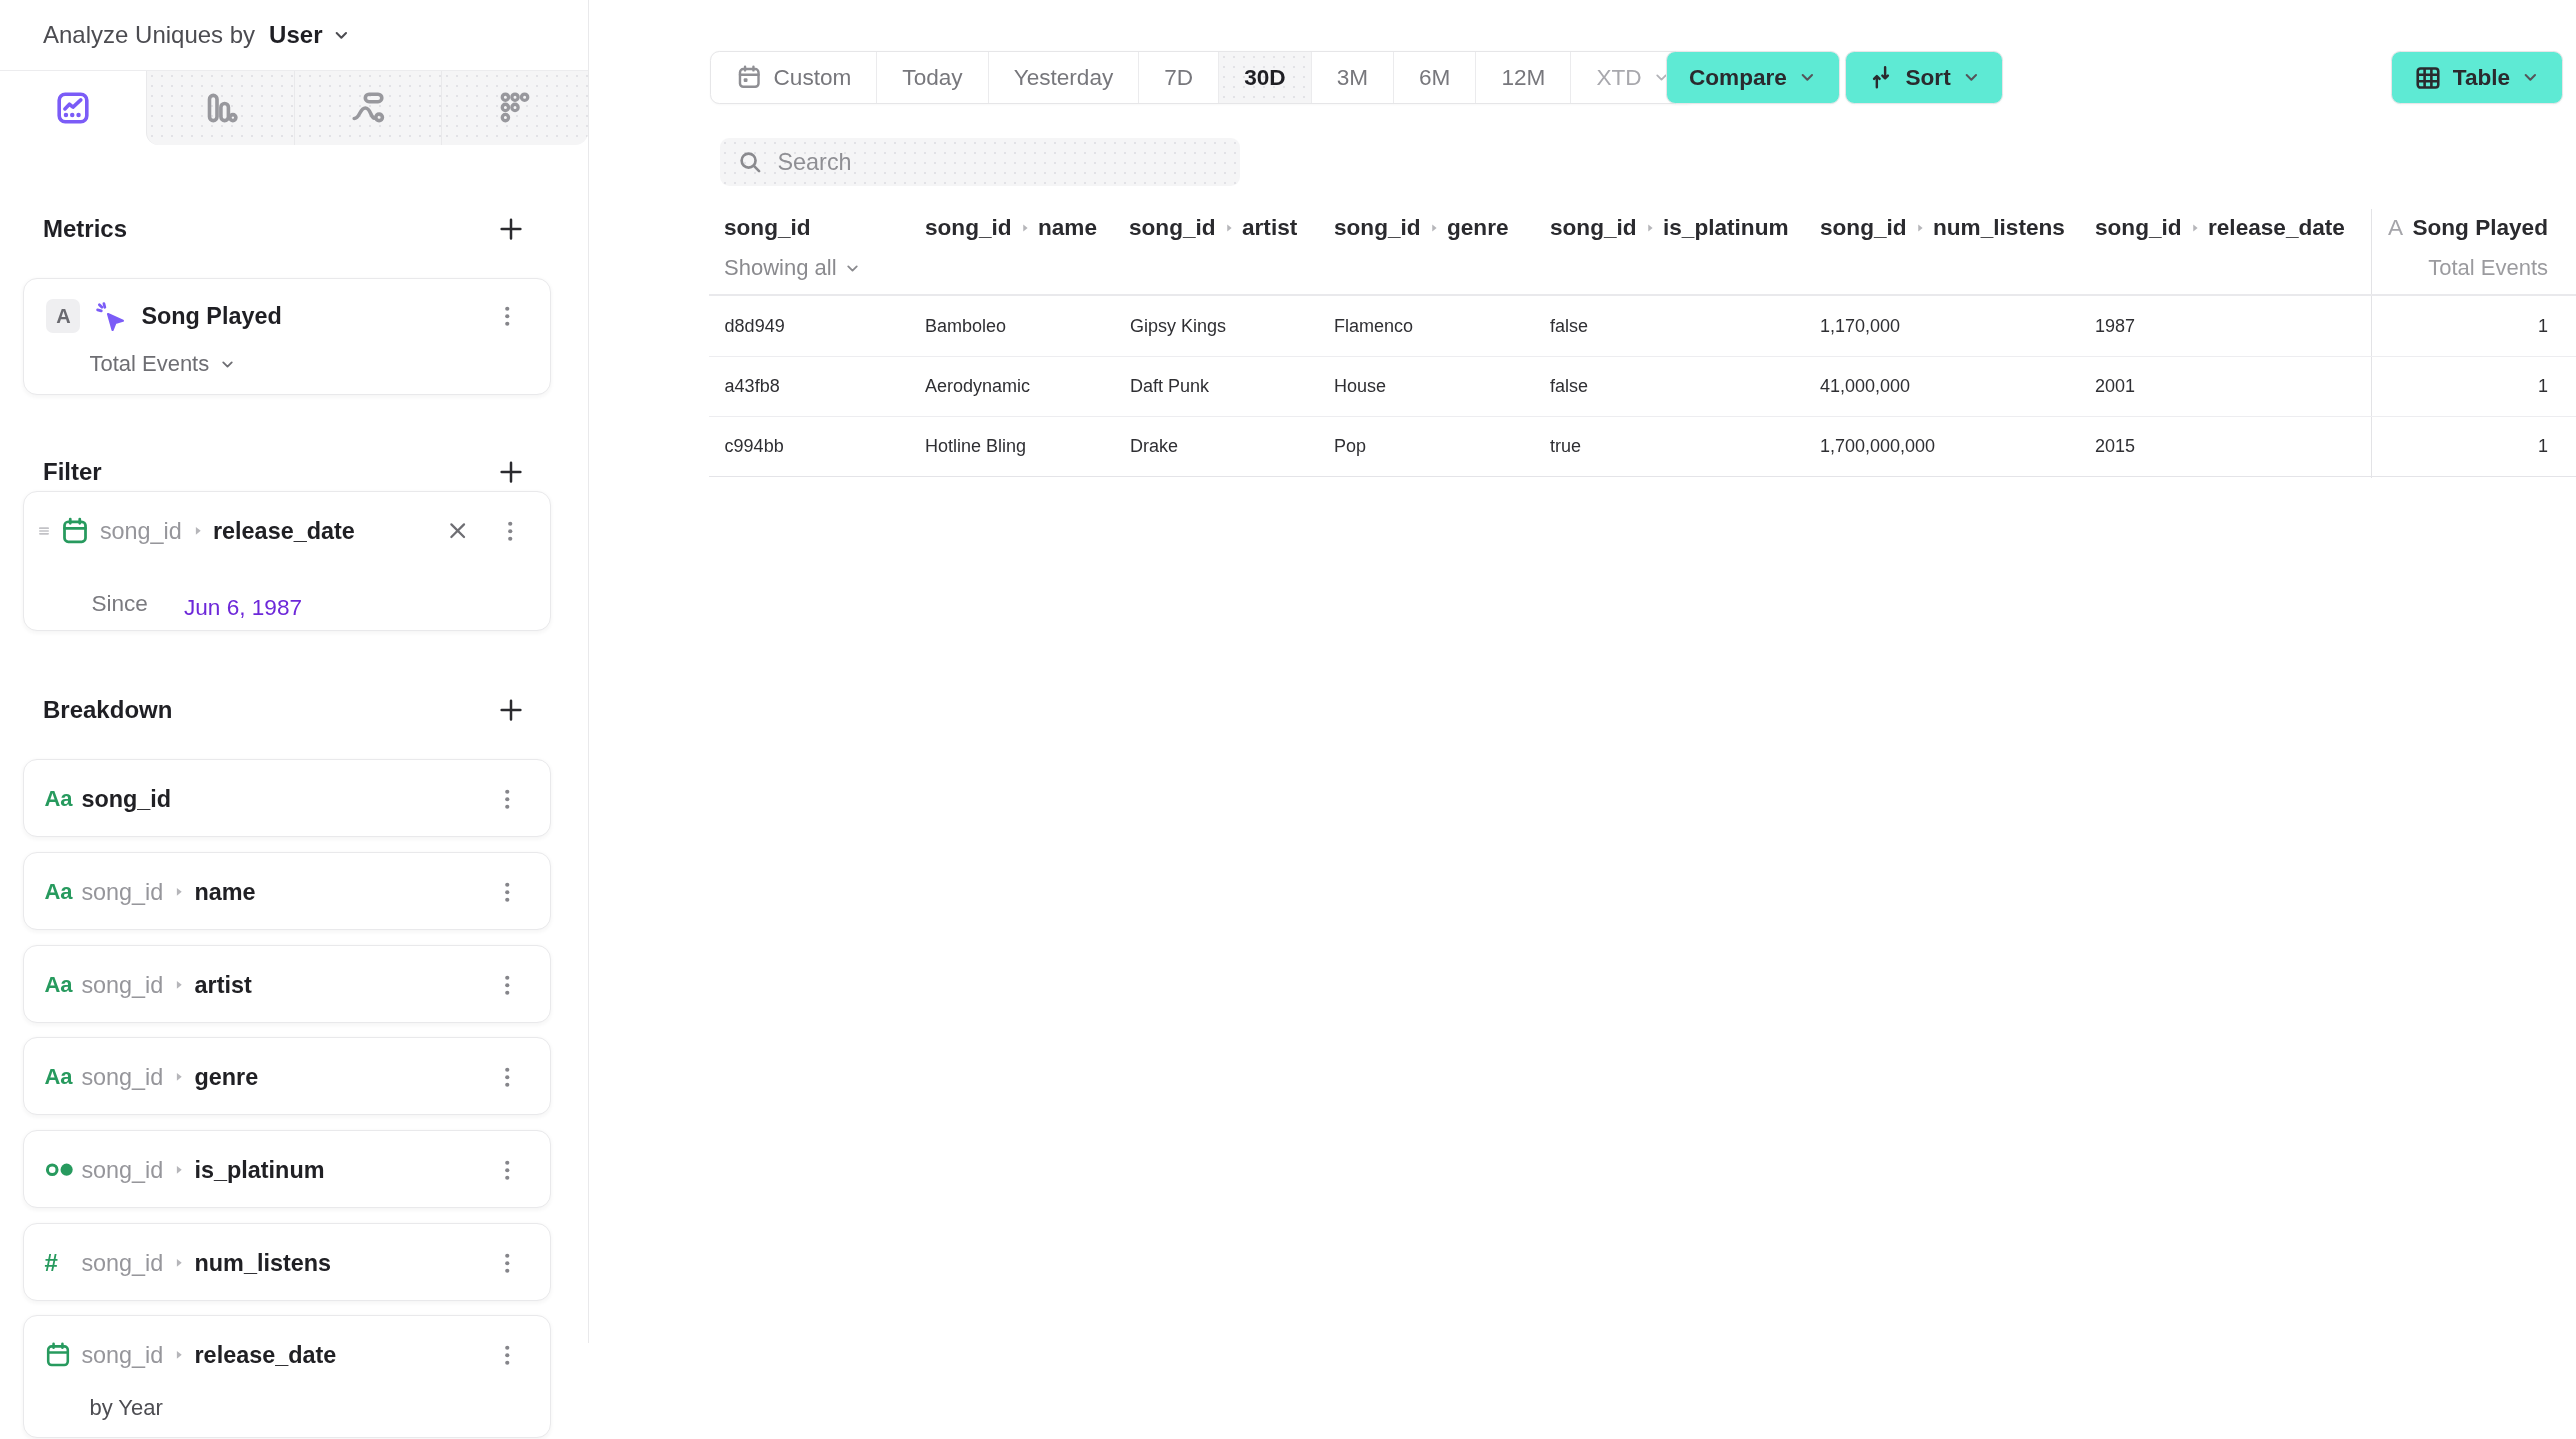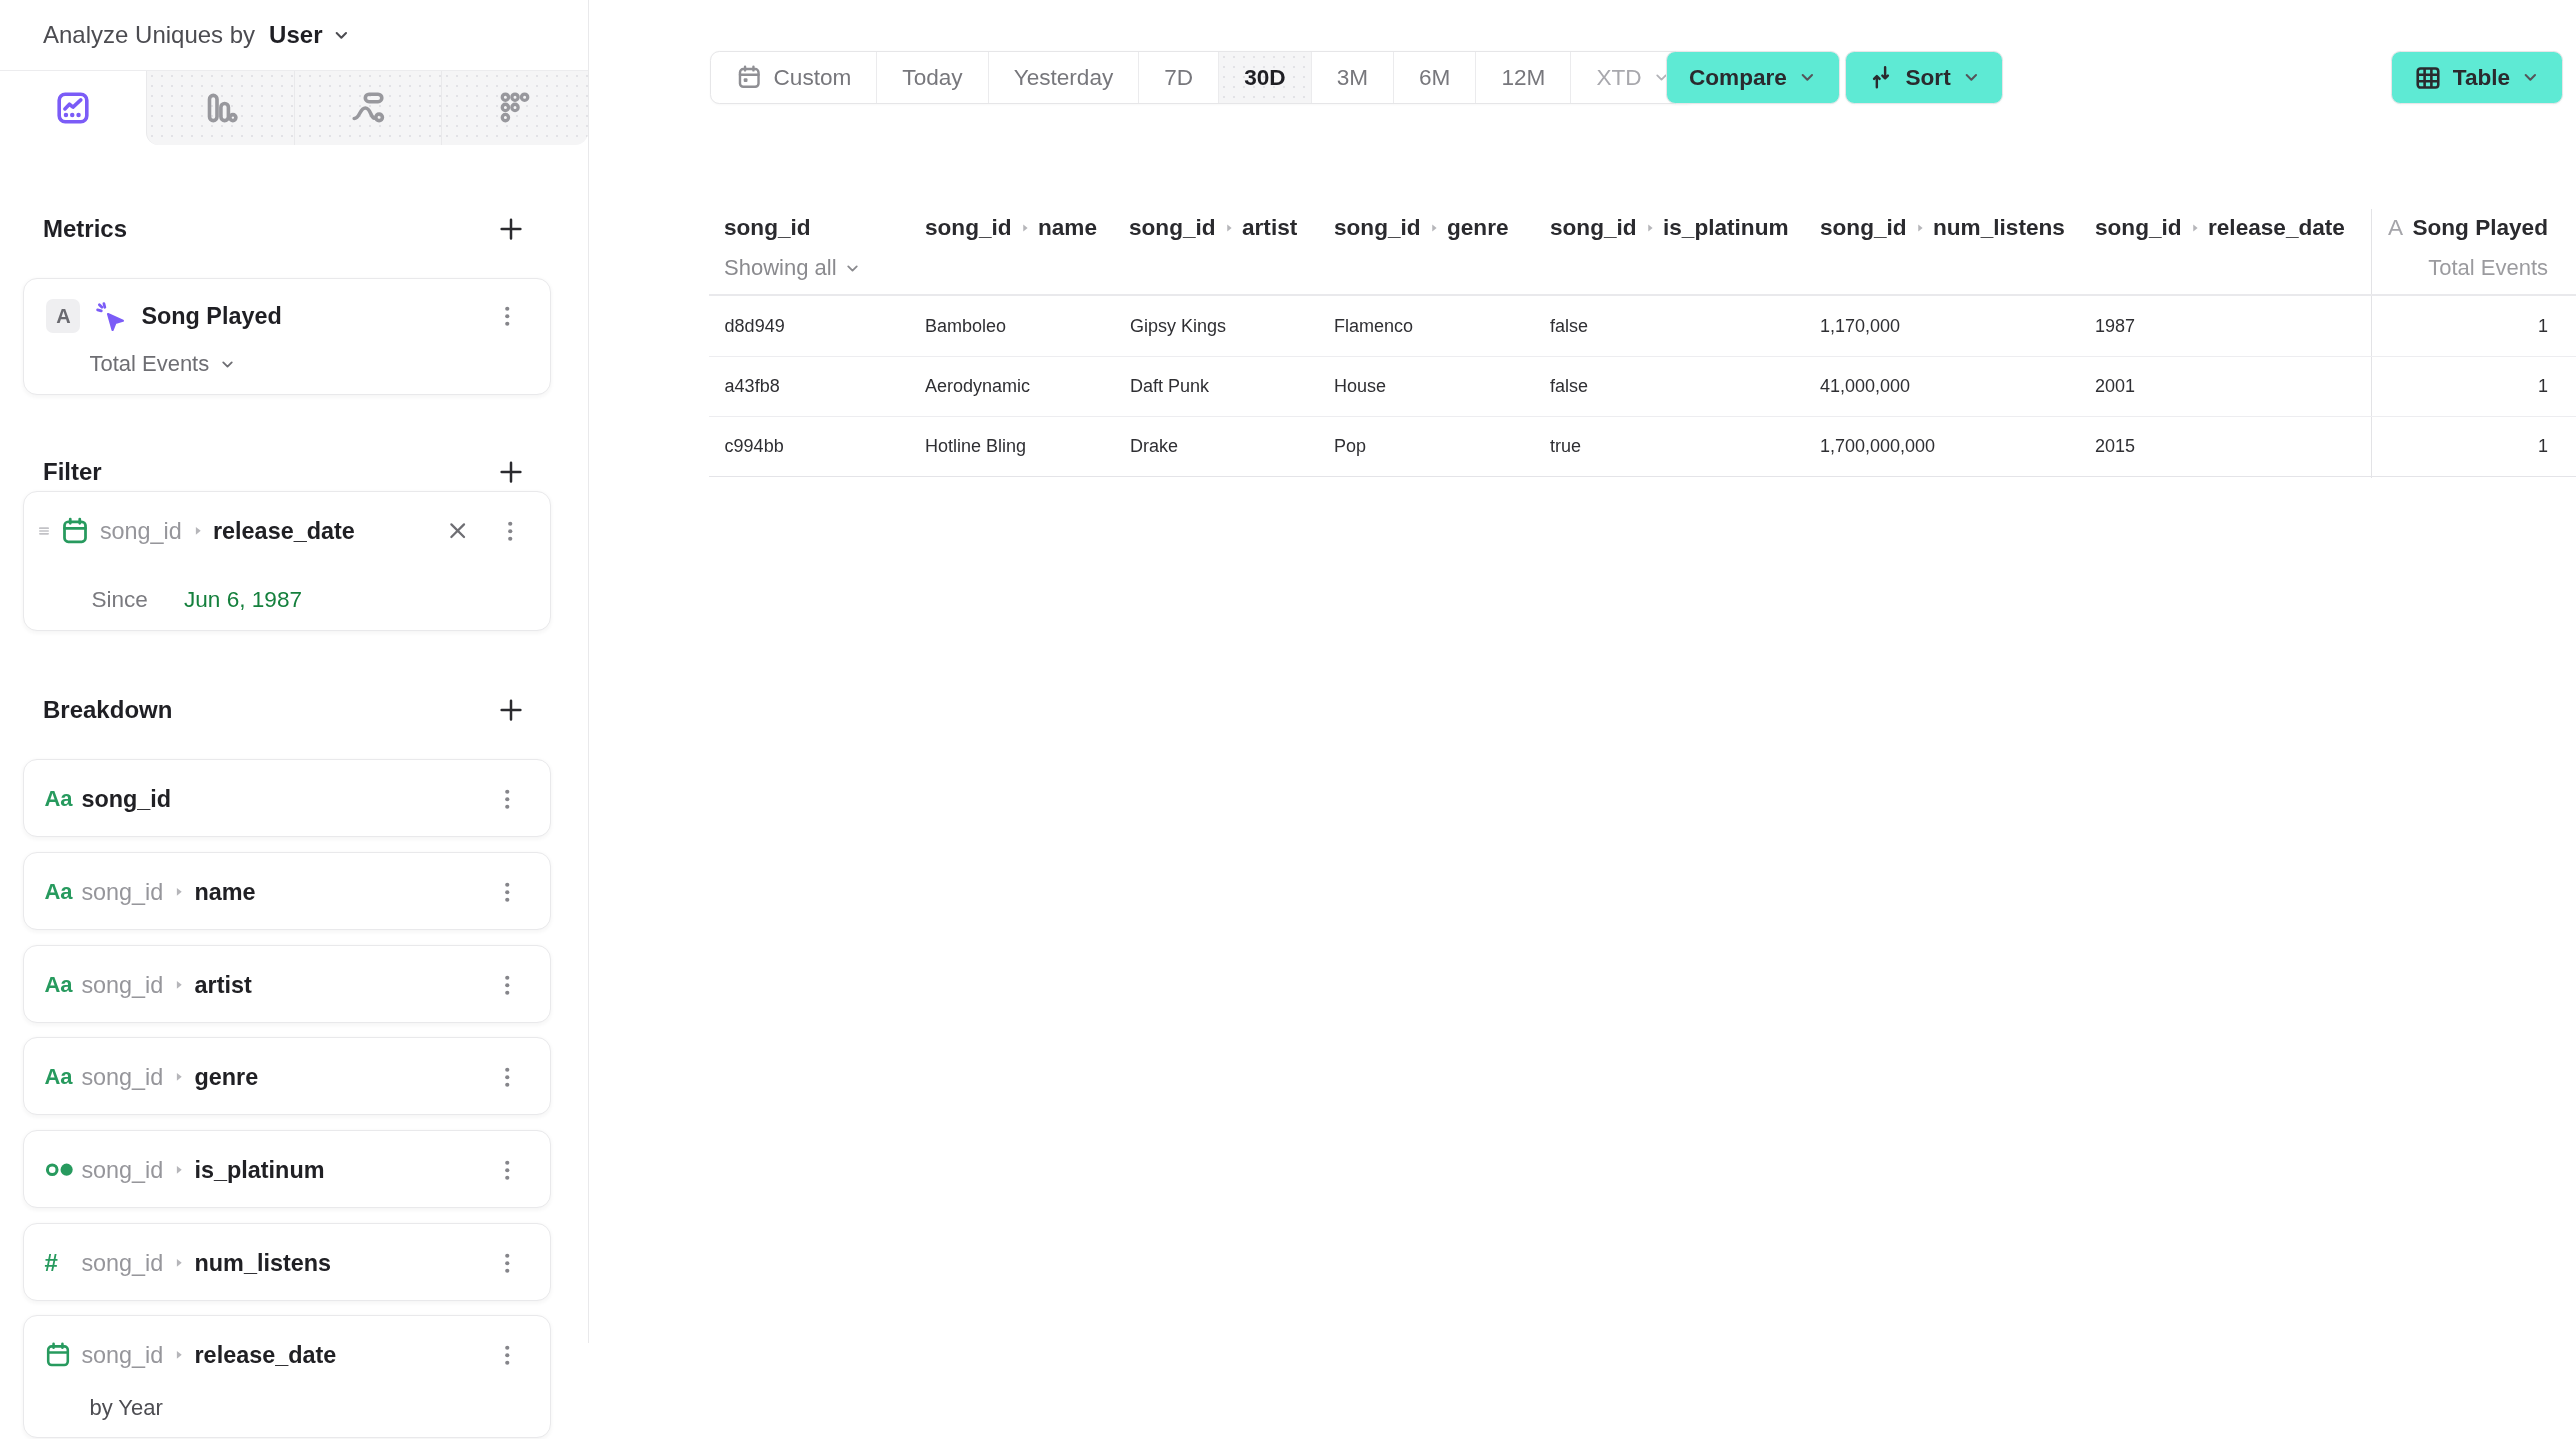--- a/index.html
+++ b/index.html
@@ -67,21 +67,21 @@
   .measure-row {
     position:absolute; left:65px; top:72px;
     display:flex; align-items:center; gap:9.3px;
     font-size:22px; color:#6e6e73; cursor:pointer;
   }
   .filter-line2 {
     position:absolute; left:67px; top:95px;
     display:flex; align-items:center; gap:36px; font-size:22.6px;
   }
   .filter-op { color:#7a7a7f; }
-  .filter-val { color:#15803d; }
+  .filter-val { color:#6d28d9;margin-top:8px; }
   .sub-line { position:absolute; left:65px; top:79px; font-size:22px; color:#4d4d52; }
 
   
   .main { position:absolute; left:589px; top:0; width:1987px; height:1186px; }
 
   .seg-control {
     position:absolute; left:121px; top:51px; height:53px;
     display:flex; align-items:stretch;
     background:#fff; border:1.2px solid #e6e6e8; border-radius:9.3px;
     overflow:hidden; box-shadow:0 0.8px 2.3px rgba(0,0,0,.03);
@@ -530,20 +530,29 @@
       </svg>
     </span>
     <span>Table</span>
     <span class="chev">
       <svg width="18.7" height="18.7" viewBox="0 0 24 24">
           <path d="M6 9l6 6 6-6" fill="none" stroke="currentColor" stroke-width="2.6" stroke-linecap="round" stroke-linejoin="round"></path>
         </svg>
     </span>
   </div>
 
+  <div class="search-box dots">
+    <span>
+      <svg width="26.5" height="26.5" viewBox="0 0 24 24" stroke="#8a8a8e" fill="none" stroke-width="2.4" stroke-linecap="round">
+        <circle cx="10.5" cy="10.5" r="6.3"></circle>
+          <path d="M15.3 15.3 L20 20"></path>
+      </svg>
+    </span>
+    <input type="text" placeholder="Search" style="">
+  </div>
 
   <div class="th th-c1">
     <span>song_id</span>
   </div>
   <div class="th th-c2">
     <span>song_id</span><span class="prop-sep"><svg width="14" height="14" viewBox="0 0 24 24" fill="currentColor" style="display:inline-block">
           <path d="M9 6l7.5 6L9 18z"></path>
         </svg></span><span>name</span>
   </div>
   <div class="th th-c3">

